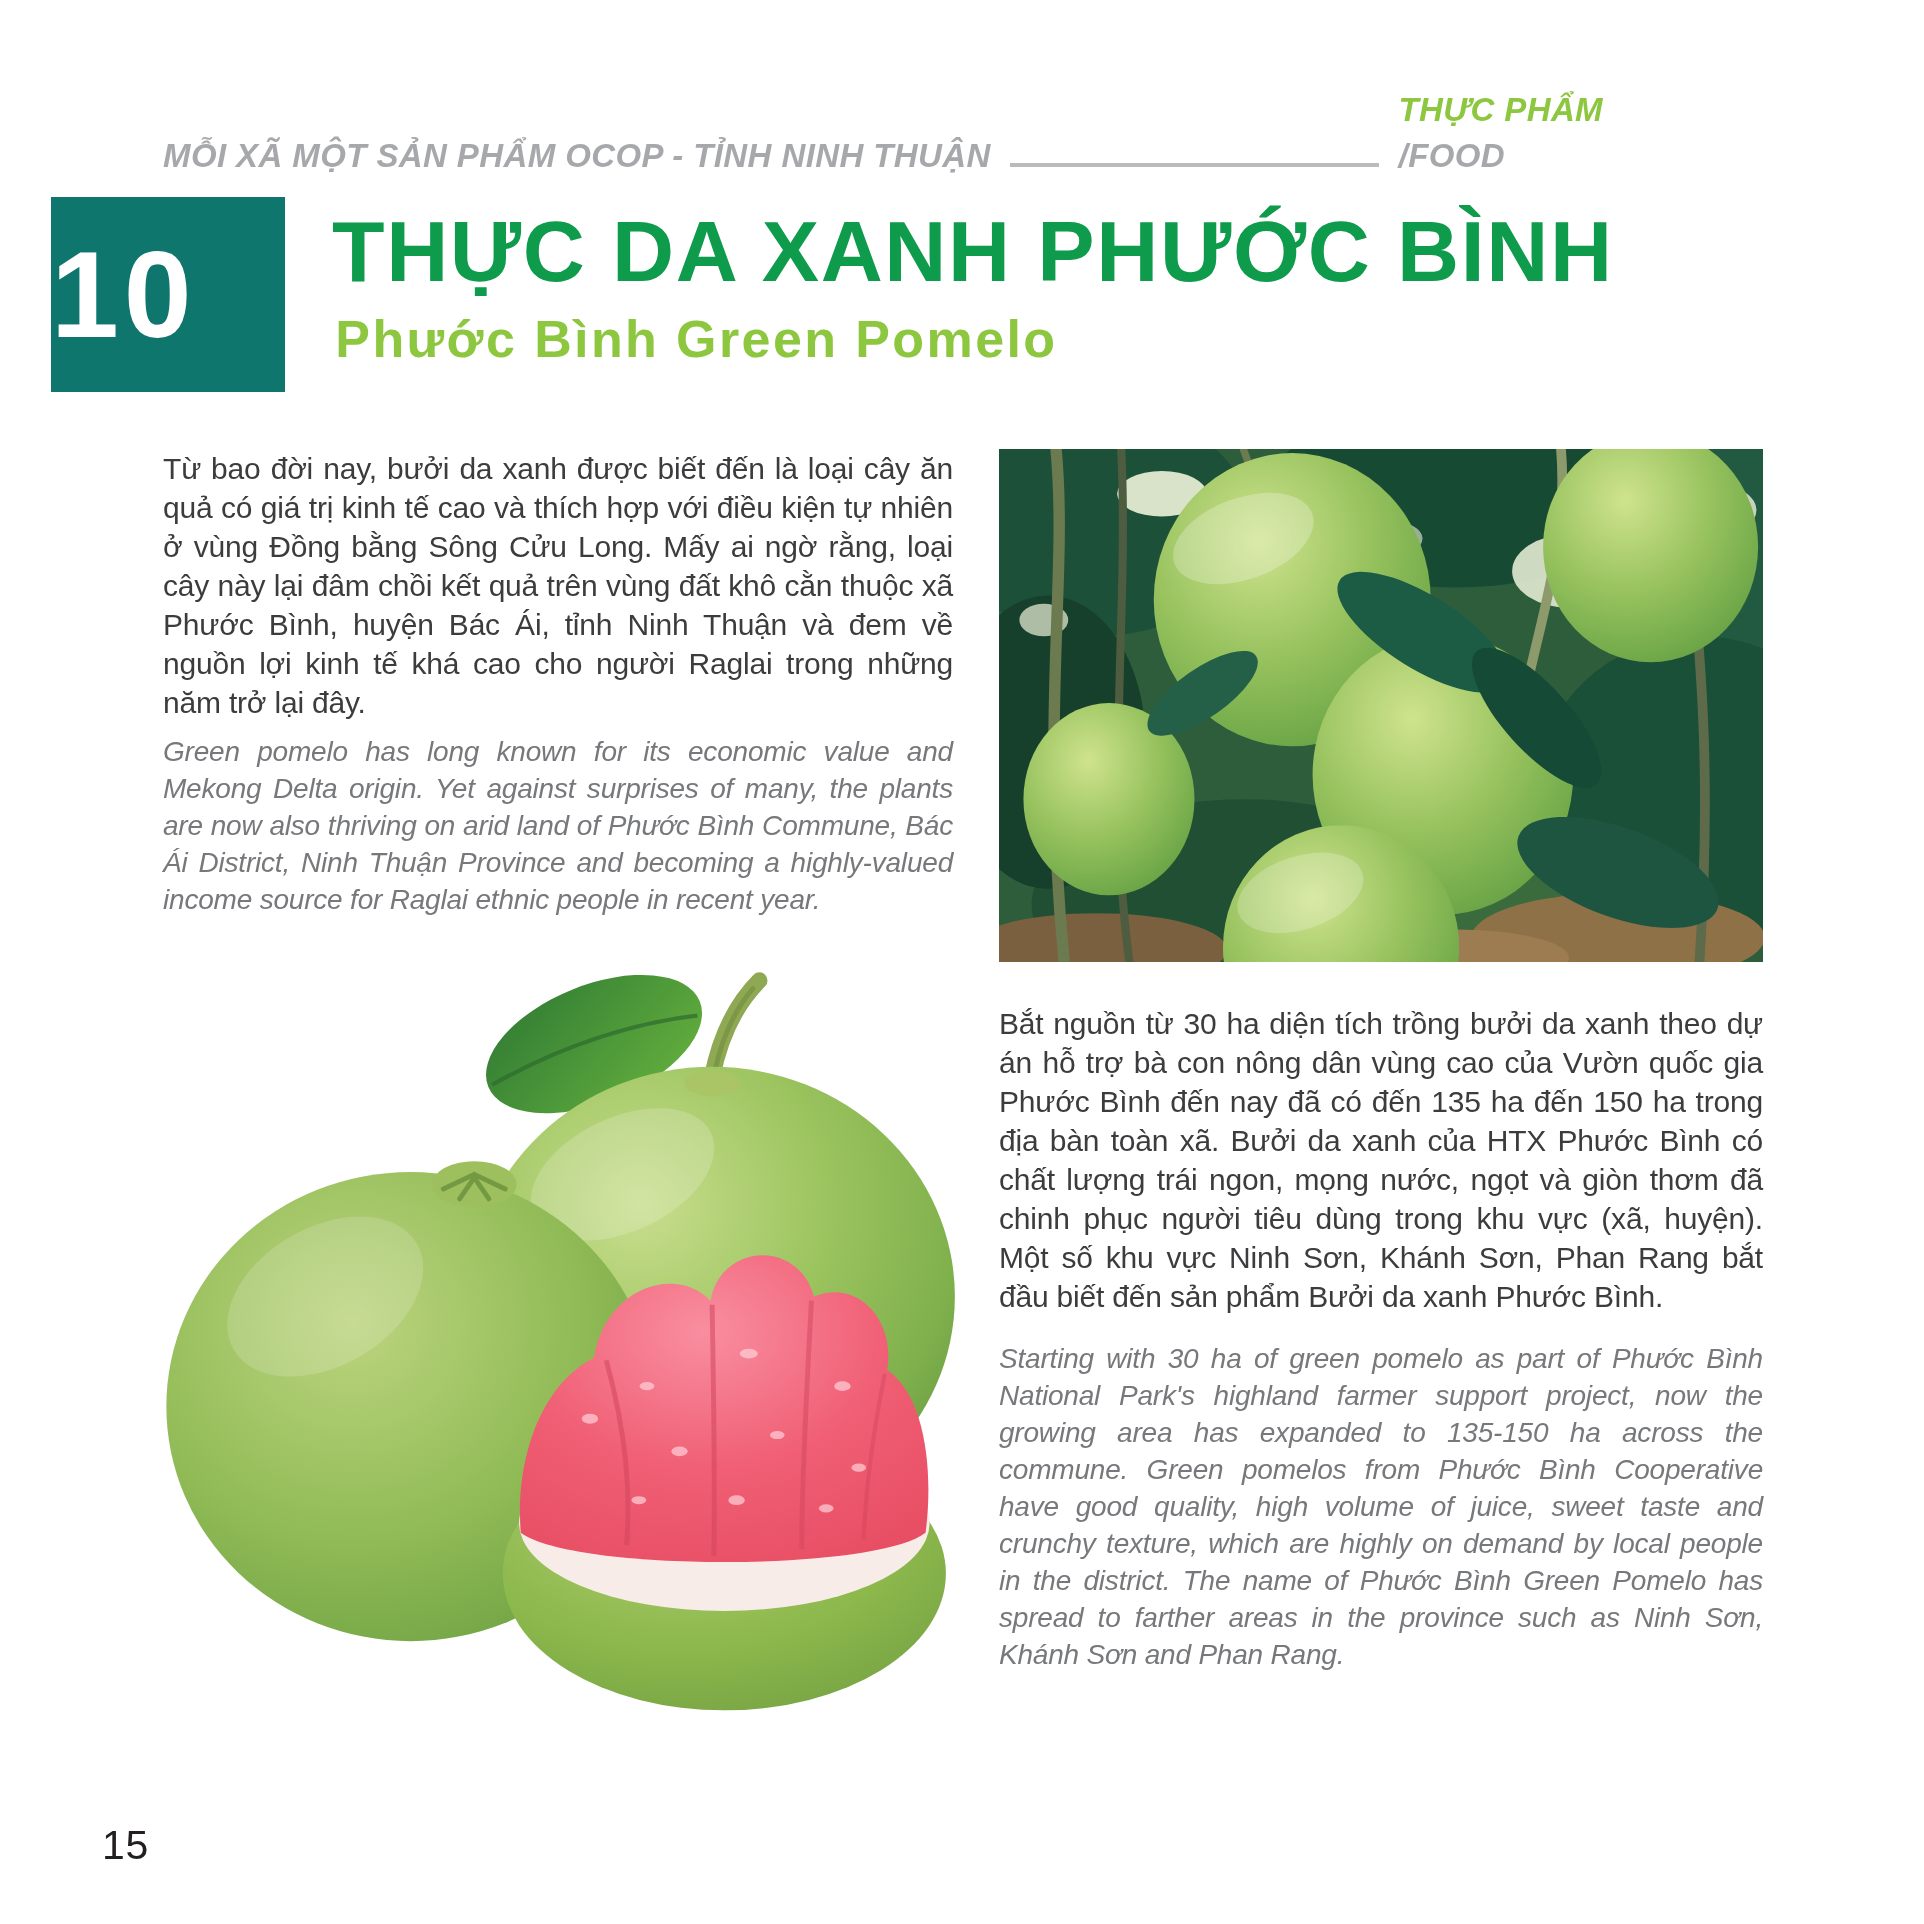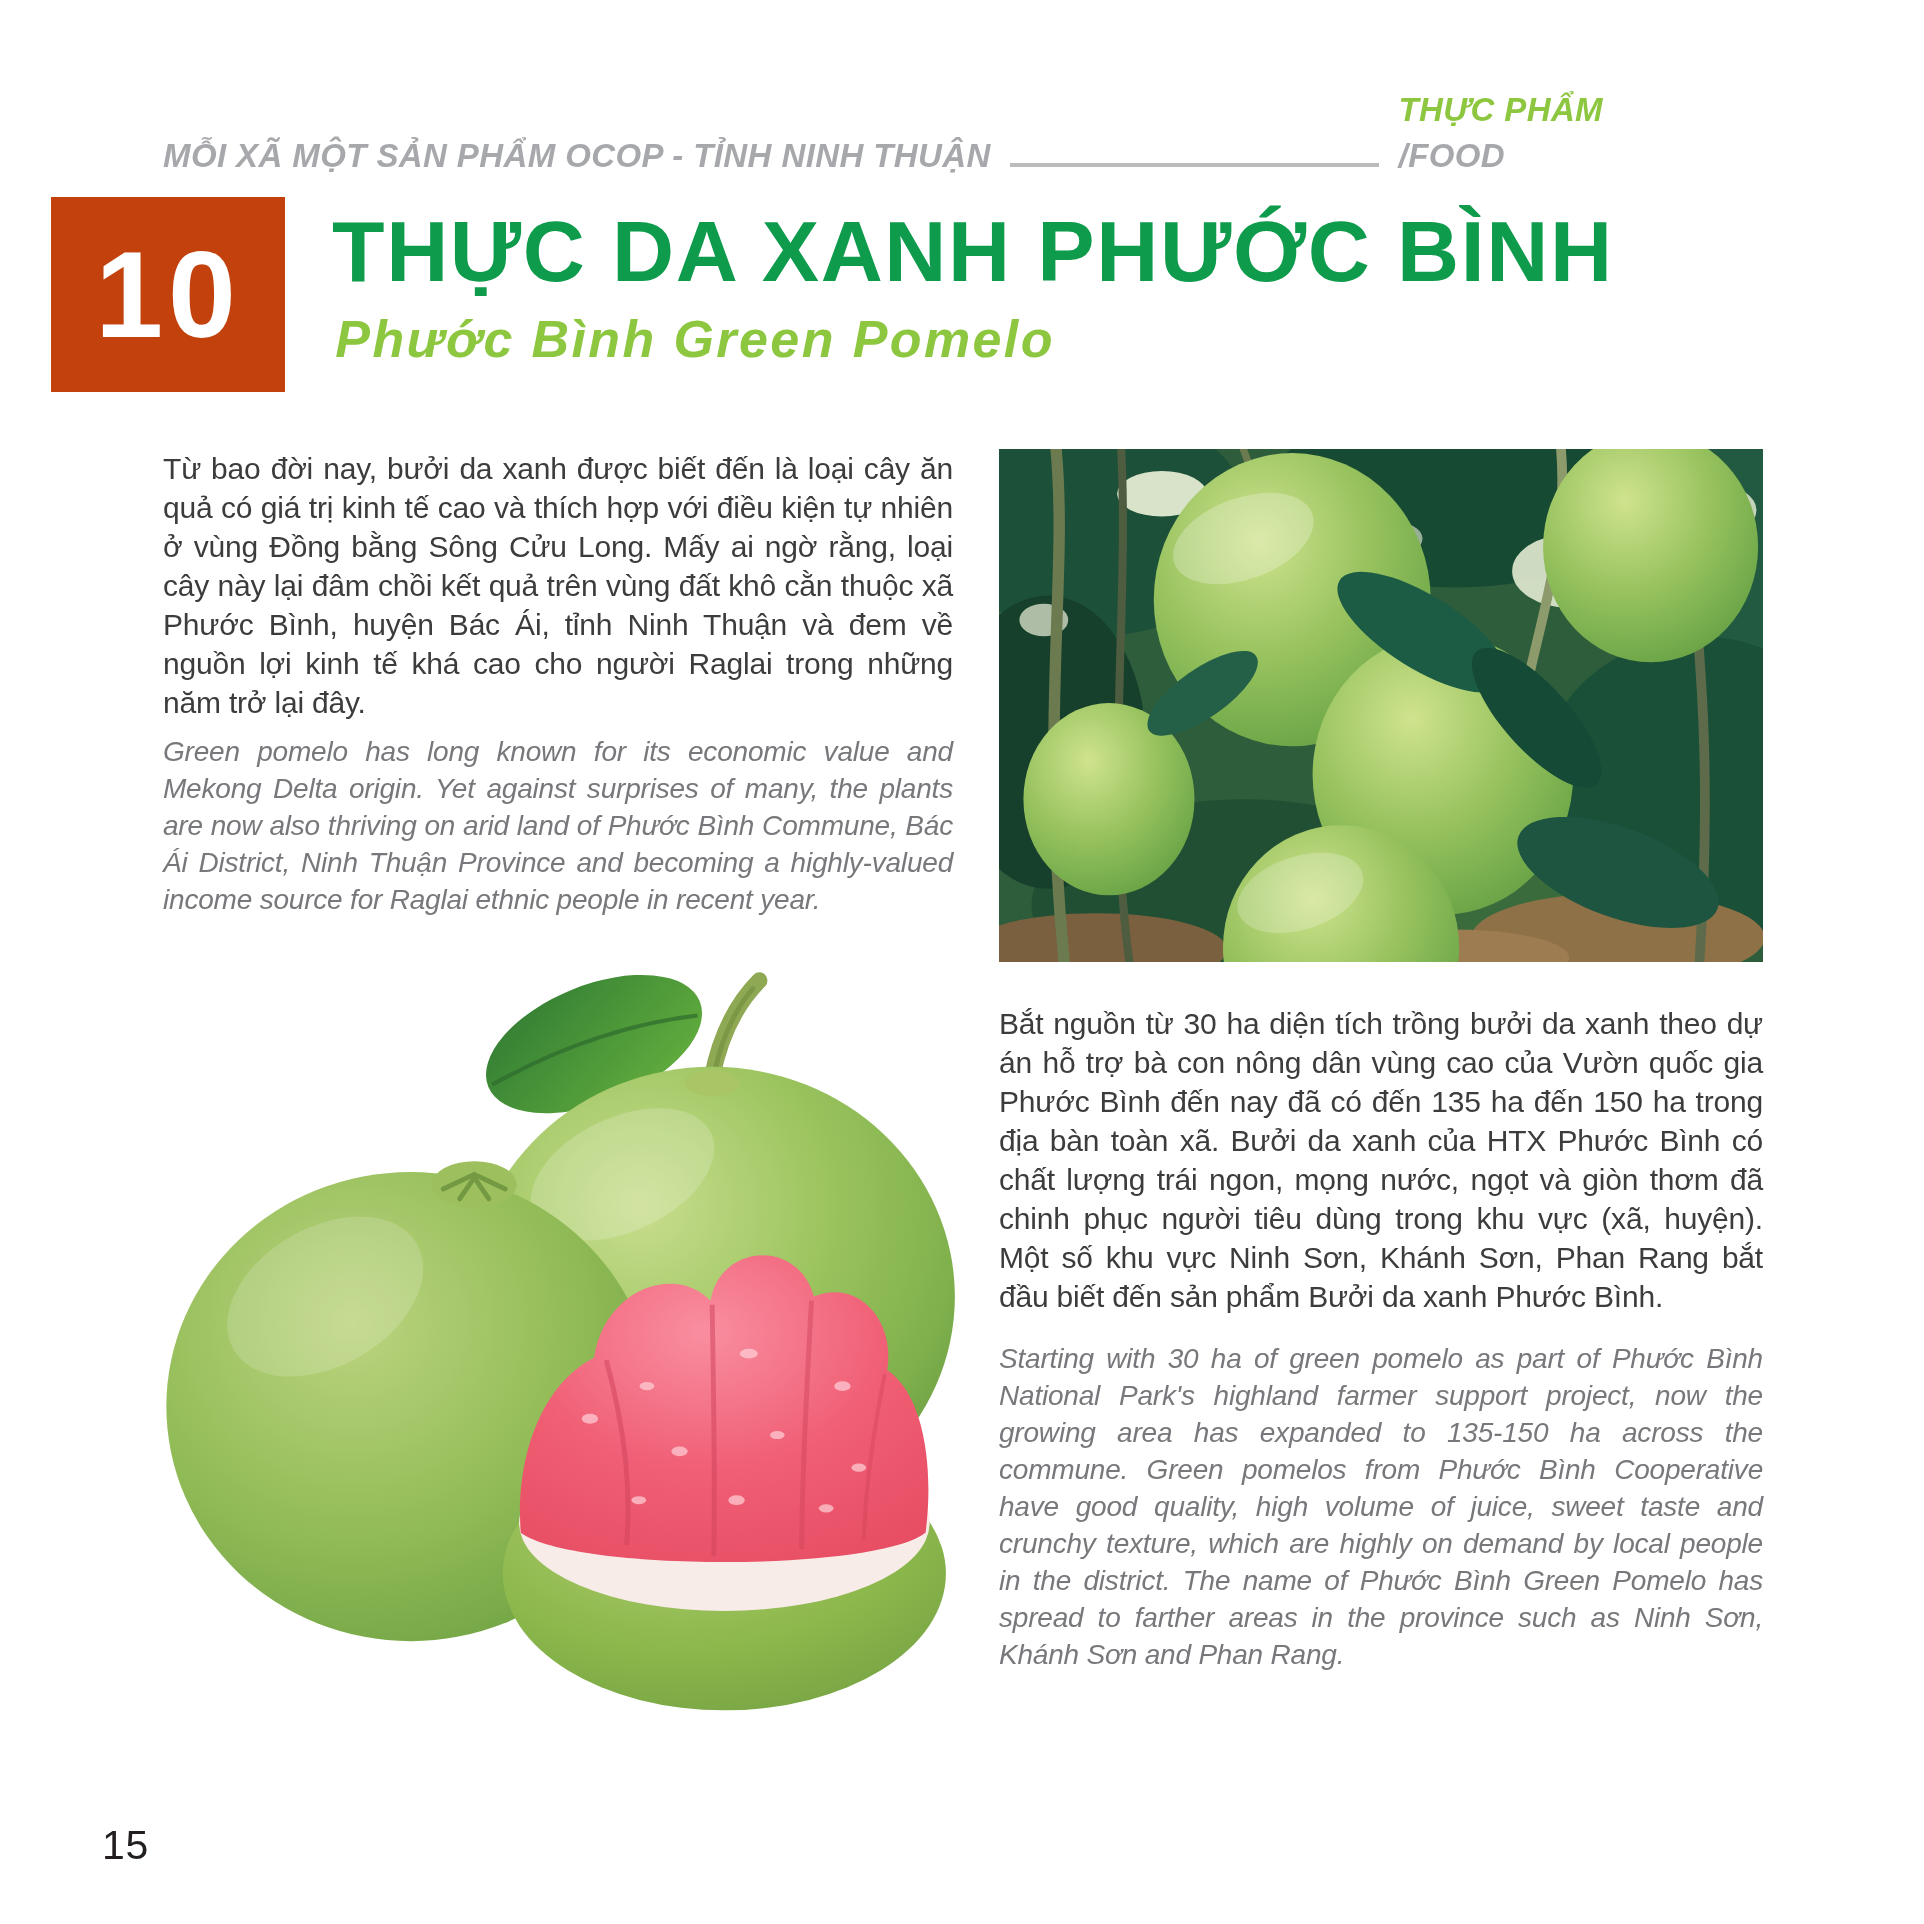--- a/index.html
+++ b/index.html
@@ -24,31 +24,31 @@
   .hdr-green{color:#8dc63f;}
   .hdr-gray{color:#a6a8ab;}
 
   
   .title-row{
     position:absolute;left:51px;top:197px;right:49px;
     display:flex;align-items:flex-start;
   }
   .num-box{
     width:234px;height:195px;flex:0 0 234px;
-    background:#c2410c;color:#ffffff;
-    display:flex;align-items:center;justify-content:center;
+    background:#0f766e;color:#ffffff;
+    display:flex;align-items:center;
     font-weight:bold;font-size:122px;letter-spacing:4.9px;
   }
   .title-stack{margin-left:47px;padding-top:11.4px;}
   .title-vi{
     margin:0;font-size:86px;line-height:1.02;font-weight:bold;
     color:#0f9b4c;letter-spacing:1.6px;white-space:nowrap;
   }
   .title-en{
-    margin:13px 0 0 3.3px;font-size:52px;font-weight:bold;font-style:italic;
+    margin:13px 0 0 3.3px;font-size:52px;font-weight:bold;
     color:#8dc63f;letter-spacing:2.4px;white-space:nowrap;
   }
 
   
   .columns{
     position:absolute;left:163px;top:449px;
     display:grid;grid-template-columns:790px 764px;column-gap:46px;
   }
   p.vi{
     margin:0;font-size:30px;line-height:39px;color:#3c3c3e;

